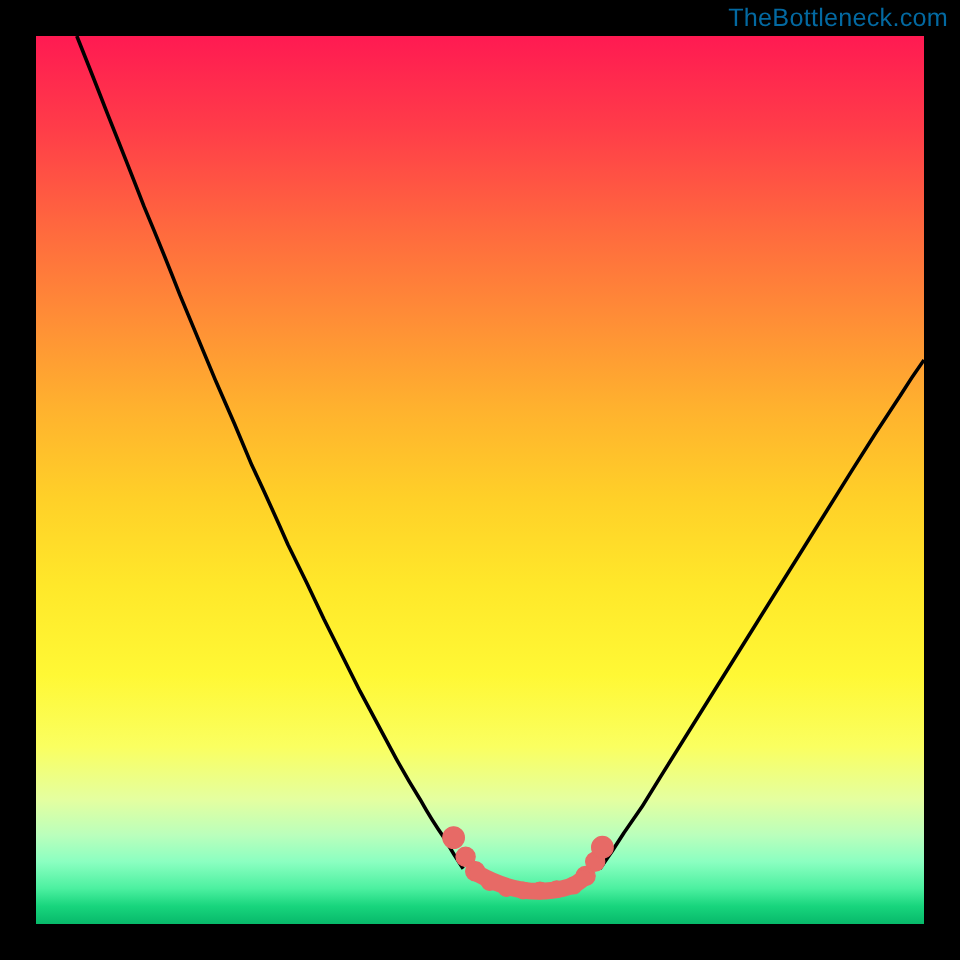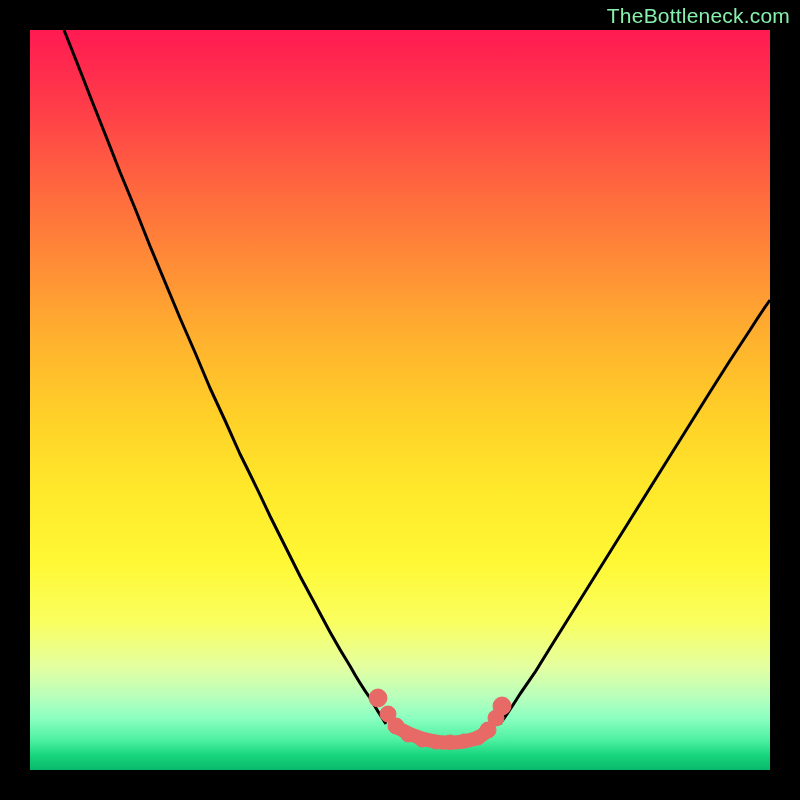--- a/index.html
+++ b/index.html
@@ -41,21 +41,21 @@
       #8bffc1 93%,
       #4cf0a0 96%,
       #18d57d 98%,
       #07b96a 100%
     );
   }
   .watermark {
     position: absolute;
     top: 4px;
     right: 10px;
-    color: #86efac;
+    color: #0369a1;
     font-size: 21px;
     font-weight: 500;
     letter-spacing: 0.2px;
     user-select: none;
   }
   svg.curves {
     position: absolute;
     top: 0;
     left: 0;
   }

